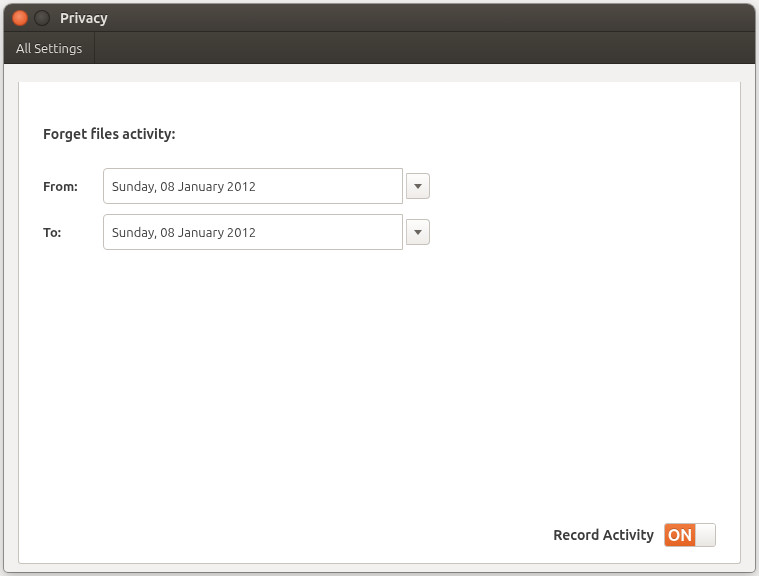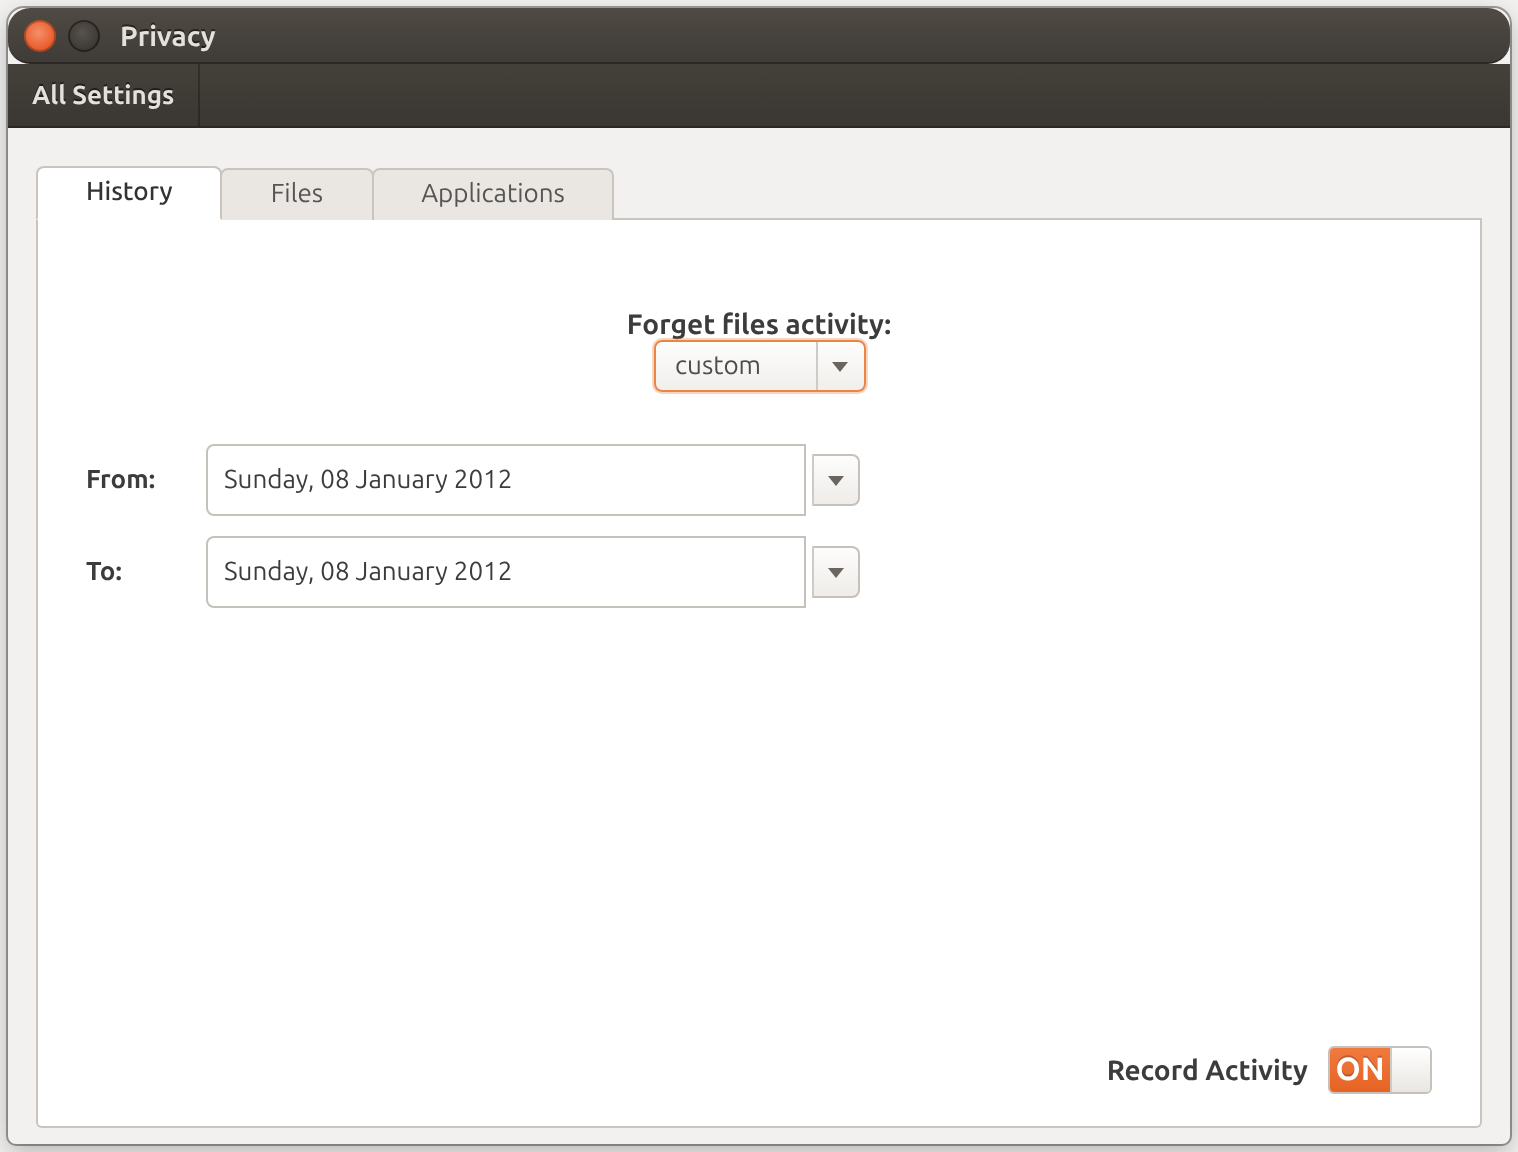--- a/index.html
+++ b/index.html
@@ -29,21 +29,20 @@
     height: 28px;
     background: linear-gradient(to bottom, #4f4a44 0%, #3f3b36 100%);
     display: flex;
     align-items: center;
     padding: 4px 8px;
     color: #e4e0dc;
     font-weight: bold;
     font-size: 14px;
     gap: 6px;
     border-bottom: 1px solid #2a2724;
-    border-radius: 11px;
   }
   .tb-btn {
     width: 16px; height: 16px;
     border-radius: 50%;
     display: inline-block;
   }
   .tb-close { background: radial-gradient(circle at 45% 40%, #f58f6a, #e9602f 60%, #c74e1f); box-shadow: inset 0 0 0 1px rgba(0,0,0,0.25);}
   .tb-min   { background: radial-gradient(circle at 45% 40%, #57524c, #3f3b36 60%, #322e2a); box-shadow: inset 0 0 0 1px rgba(0,0,0,0.4);}
   .tb-title { margin-left: 4px; text-shadow: 0 -1px 0 rgba(0,0,0,0.5);}
 
@@ -57,21 +56,20 @@
   }
   .tool-btn {
     display: flex;
     align-items: center;
     padding: 0 12px;
     color: #e4e0dc;
     font-size: 13px;
     border-right: 1px solid rgba(0,0,0,0.25);
     text-shadow: 0 -1px 0 rgba(0,0,0,0.5);
     cursor: pointer;
-    font-weight: bold;
   }
 
   
   .content {
     flex: 1;
     padding: 18px 14px 8px 14px;
     display: flex;
     flex-direction: column;
   }
 
@@ -114,21 +112,20 @@
     flex-direction: column;
     position: relative;
     border-radius: 0 0 3px 3px;
   }
 
   .row-top {
     display: flex;
     justify-content: space-between;
     align-items: center;
     margin-bottom: 26px;
-    flex-direction: column;
   }
   .section-label {
     font-weight: bold;
     font-size: 14px;
     color: #3c3c3c;
   }
 
   .combo {
     display: flex;
     align-items: center;
@@ -263,42 +260,25 @@
   </div>
 
   <div class="toolbar">
     <div class="tool-btn">
       <span>All Settings</span>
     </div>
   </div>
 
   <div class="content">
 
-    <div class="tabstrip">
-      <div class="tab active">
-        <span>History</span>
-      </div>
-      <div class="tab">
-        <span>Files</span>
-      </div>
-      <div class="tab">
-        <span>Applications</span>
-      </div>
-    </div>
 
     <div class="panel">
 
       <div class="row-top">
         <div class="section-label">Forget files activity:</div>
-        <div class="combo highlight">
-          <span class="combo-text">custom</span>
-          <span class="combo-arrow">
-              <span class="chev-down"></span>
-            </span>
-        </div>
       </div>
 
       <div class="form-grid">
         <div class="form-label">From:</div>
         <div class="text-field">
           <span>Sunday, 08 January 2012</span>
         </div>
         <div class="field-dd">
           <span class="chev-down"></span>
         </div>

